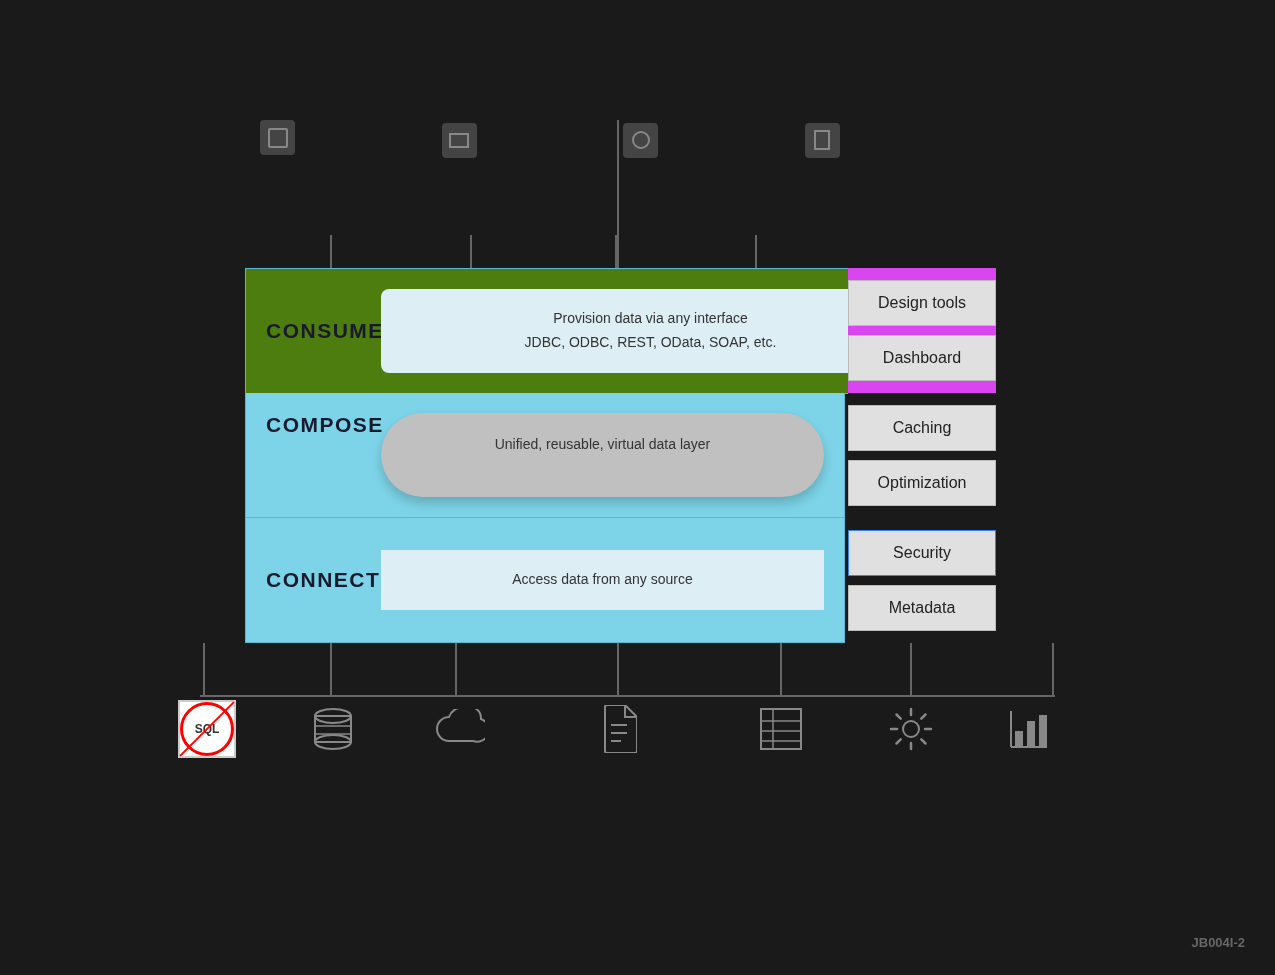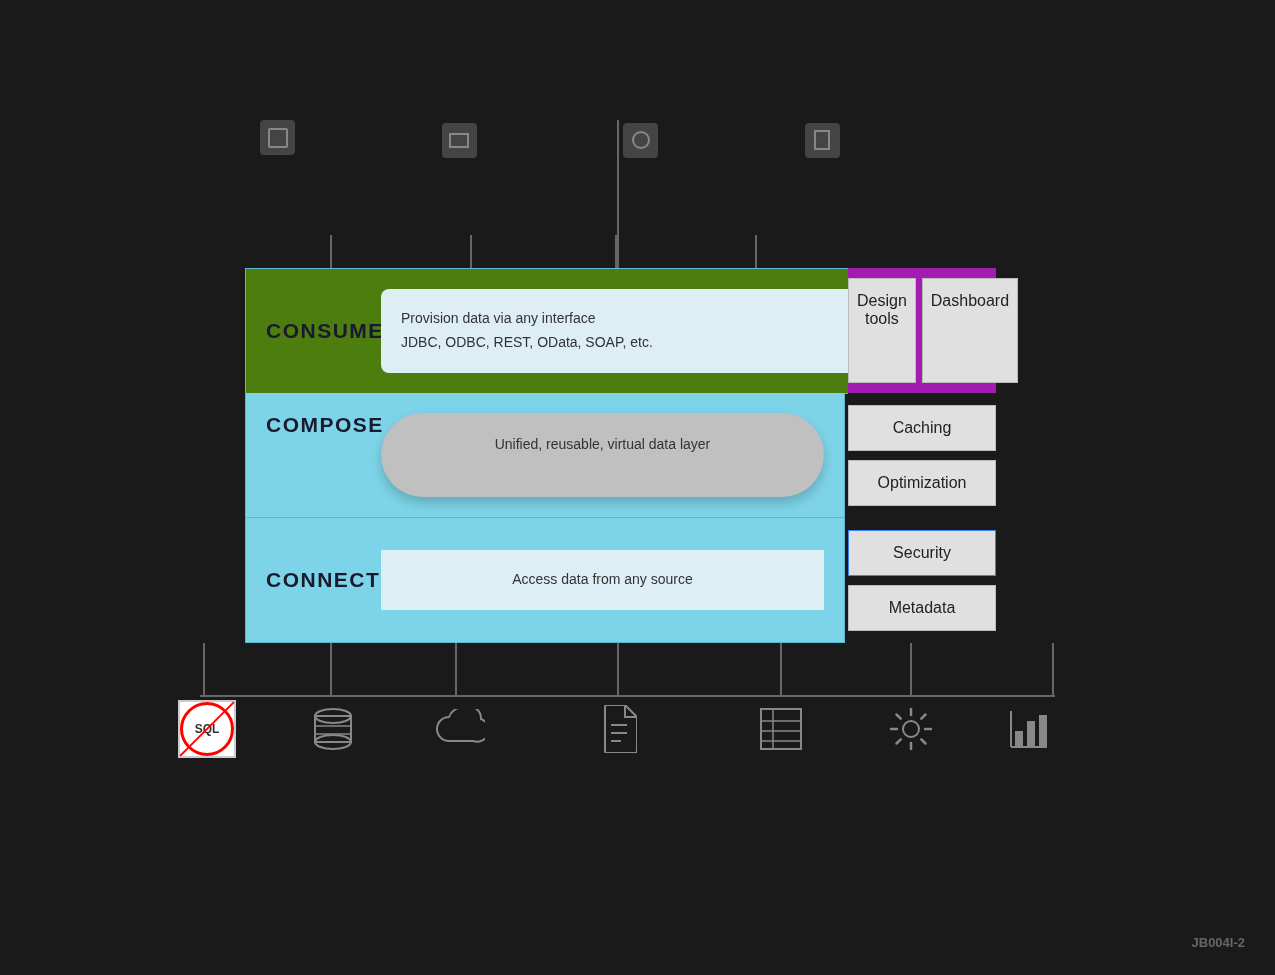--- a/index.html
+++ b/index.html
@@ -50,41 +50,41 @@
   </div>
   <div style="display:flex;flex-direction:column;align-items:center;gap:5px;">
     <div style="width:35px;height:35px;background:#444;border-radius:4px;display:flex;align-items:center;justify-content:center;">
       <div style="width:16px;height:20px;border:2px solid #888;"></div>
     </div>
   </div>
 </div>
 
 <div style="position:absolute; top:268px; left:245px; width:696px; background:#4d7c0f; display:flex; align-items:center; padding:20px 20px; min-height:125px; border:1px solid #5ab8d0;">
   <div style="width:115px; font-weight:bold; font-size:21px; letter-spacing:1.5px; color:#1a1a2e; flex-shrink:0;">CONSUME</div>
-  <div style="flex:1; background:#ddeef5; border-radius:8px; padding:18px 20px; color:#333; font-size:14px; line-height:1.7;">
+  <div style="flex:1; background:#ddeef5; border-radius:8px; padding:18px 20px; text-align:center; color:#333; font-size:14px; line-height:1.7;">
     <div>Provision data via any interface</div>
     <div>JDBC, ODBC, REST, OData, SOAP, etc.</div>
   </div>
 </div>
 
 <div style="position:absolute; top:393px; left:245px; width:600px; background:#7dd4e8; display:flex; padding:20px 20px; min-height:125px; border:1px solid #5ab8d0; border-top:none;">
   <div style="width:115px; font-weight:bold; font-size:21px; letter-spacing:1.5px; color:#1a1a2e; flex-shrink:0;">COMPOSE</div>
   <div style="flex:1; background:#c0c0c0; border-radius:50px; padding:20px 20px; text-align:center; color:#333; font-size:14px; line-height:1.7; box-shadow: 0 6px 12px rgba(0,0,0,0.2);">
     <div>Unified, reusable, virtual data layer</div>
   </div>
 </div>
 
 <div style="position:absolute; top:518px; left:245px; width:600px; background:#7dd4e8; display:flex; align-items:center; padding:20px 20px; min-height:125px; border:1px solid #5ab8d0; border-top:none;">
   <div style="width:115px; font-weight:bold; font-size:21px; letter-spacing:1.5px; color:#1a1a2e; flex-shrink:0;">CONNECT</div>
   <div style="flex:1; background:#ddeef5; border-radius:0; padding:18px 20px; text-align:center; color:#333; font-size:14px; line-height:1.7;">
     <div>Access data from any source</div>
   </div>
 </div>
 
-<div style="position:absolute; top:268px; left:848px; width:148px; min-height:125px; display:flex; flex-direction:row; justify-content:space-evenly; gap:6px; padding:10px 0; background:#a21caf;">
+<div style="position:absolute; top:268px; left:848px; width:148px; min-height:125px; display:flex; flex-direction:column; justify-content:space-evenly; gap:6px; padding:10px 0; background:#d946ef;">
   <div style="background:#e0e0e0; border:1px solid #bbb; padding:13px 8px; text-align:center; font-size:16px; color:#222; cursor:pointer;">Design tools</div>
   <div style="background:#e0e0e0; border:1px solid #bbb; padding:13px 8px; text-align:center; font-size:16px; color:#222; cursor:pointer;">Dashboard</div>
 </div>
 
 <div style="position:absolute; top:393px; left:848px; width:148px; min-height:125px; display:flex; flex-direction:column; justify-content:space-evenly; gap:6px; padding:10px 0; background:#1a1a1a;">
   <div style="background:#e0e0e0; border:1px solid #bbb; padding:13px 8px; text-align:center; font-size:16px; color:#222; cursor:pointer;">Caching</div>
   <div style="background:#e0e0e0; border:1px solid #bbb; padding:13px 8px; text-align:center; font-size:16px; color:#222; cursor:pointer;">Optimization</div>
 </div>
 
 <div style="position:absolute; top:518px; left:848px; width:148px; min-height:125px; display:flex; flex-direction:column; justify-content:space-evenly; gap:6px; padding:10px 0; background:#1a1a1a;">

